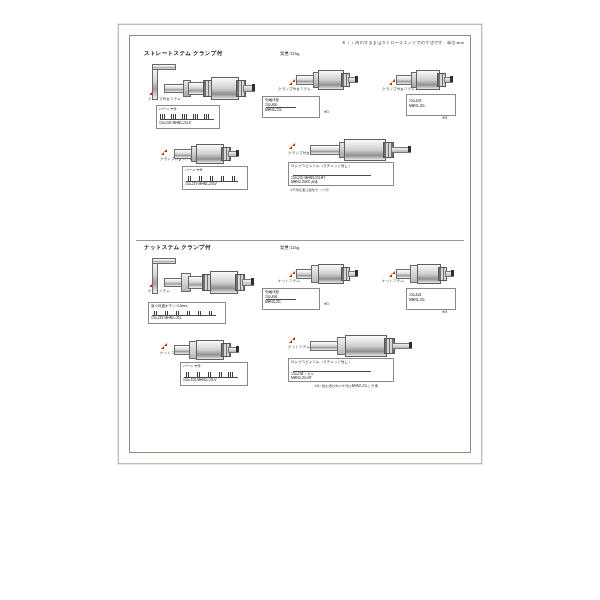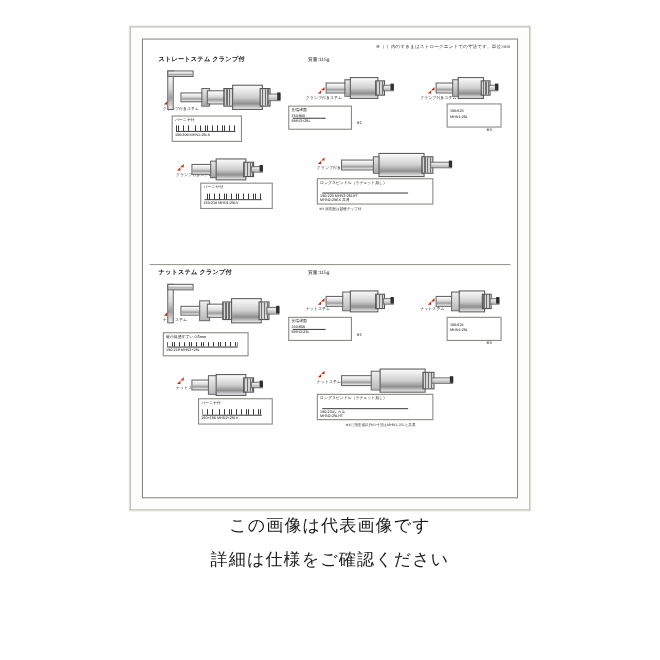--- a/index.html
+++ b/index.html
@@ -379,18 +379,14 @@
             <div class="cnum" style="left:2px;top:17px;">MHN2-25LHT</div>
           </div>
           <div class="footnote" style="left:26px;top:52px;">※4に指定値以外の寸法はMHN2-25Lと共通</div>
         </div>
 
       </div>
 
     </div>
   </div>
 
-  <div class="bottom-text">
-    <div class="bt1">この画像は代表画像です</div>
-    <div class="bt2">詳細は仕様をご確認ください</div>
-  </div>
 
 </div>
 
 </body></html>

